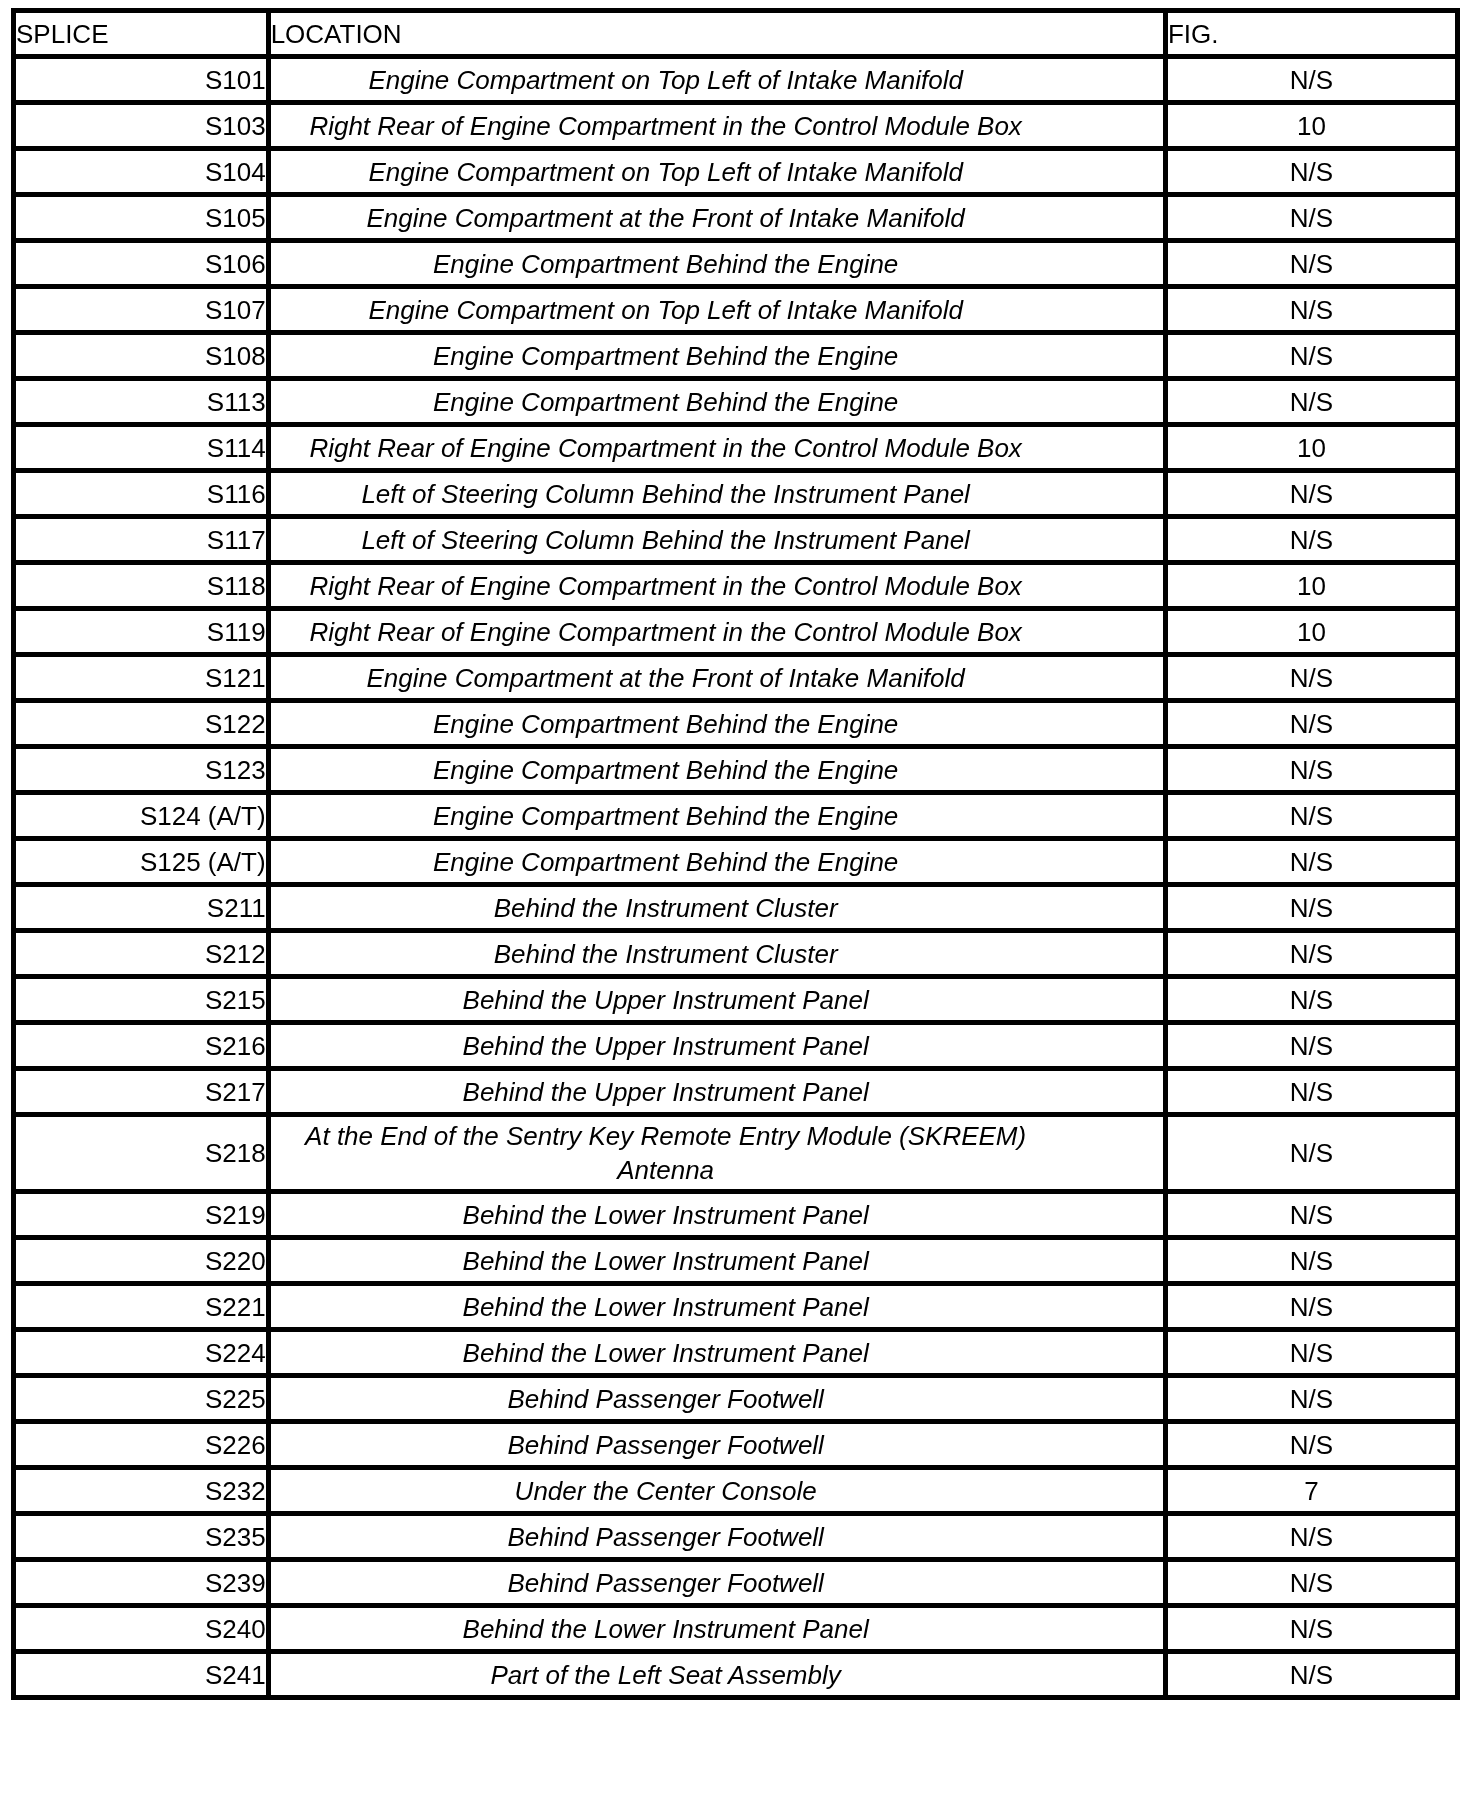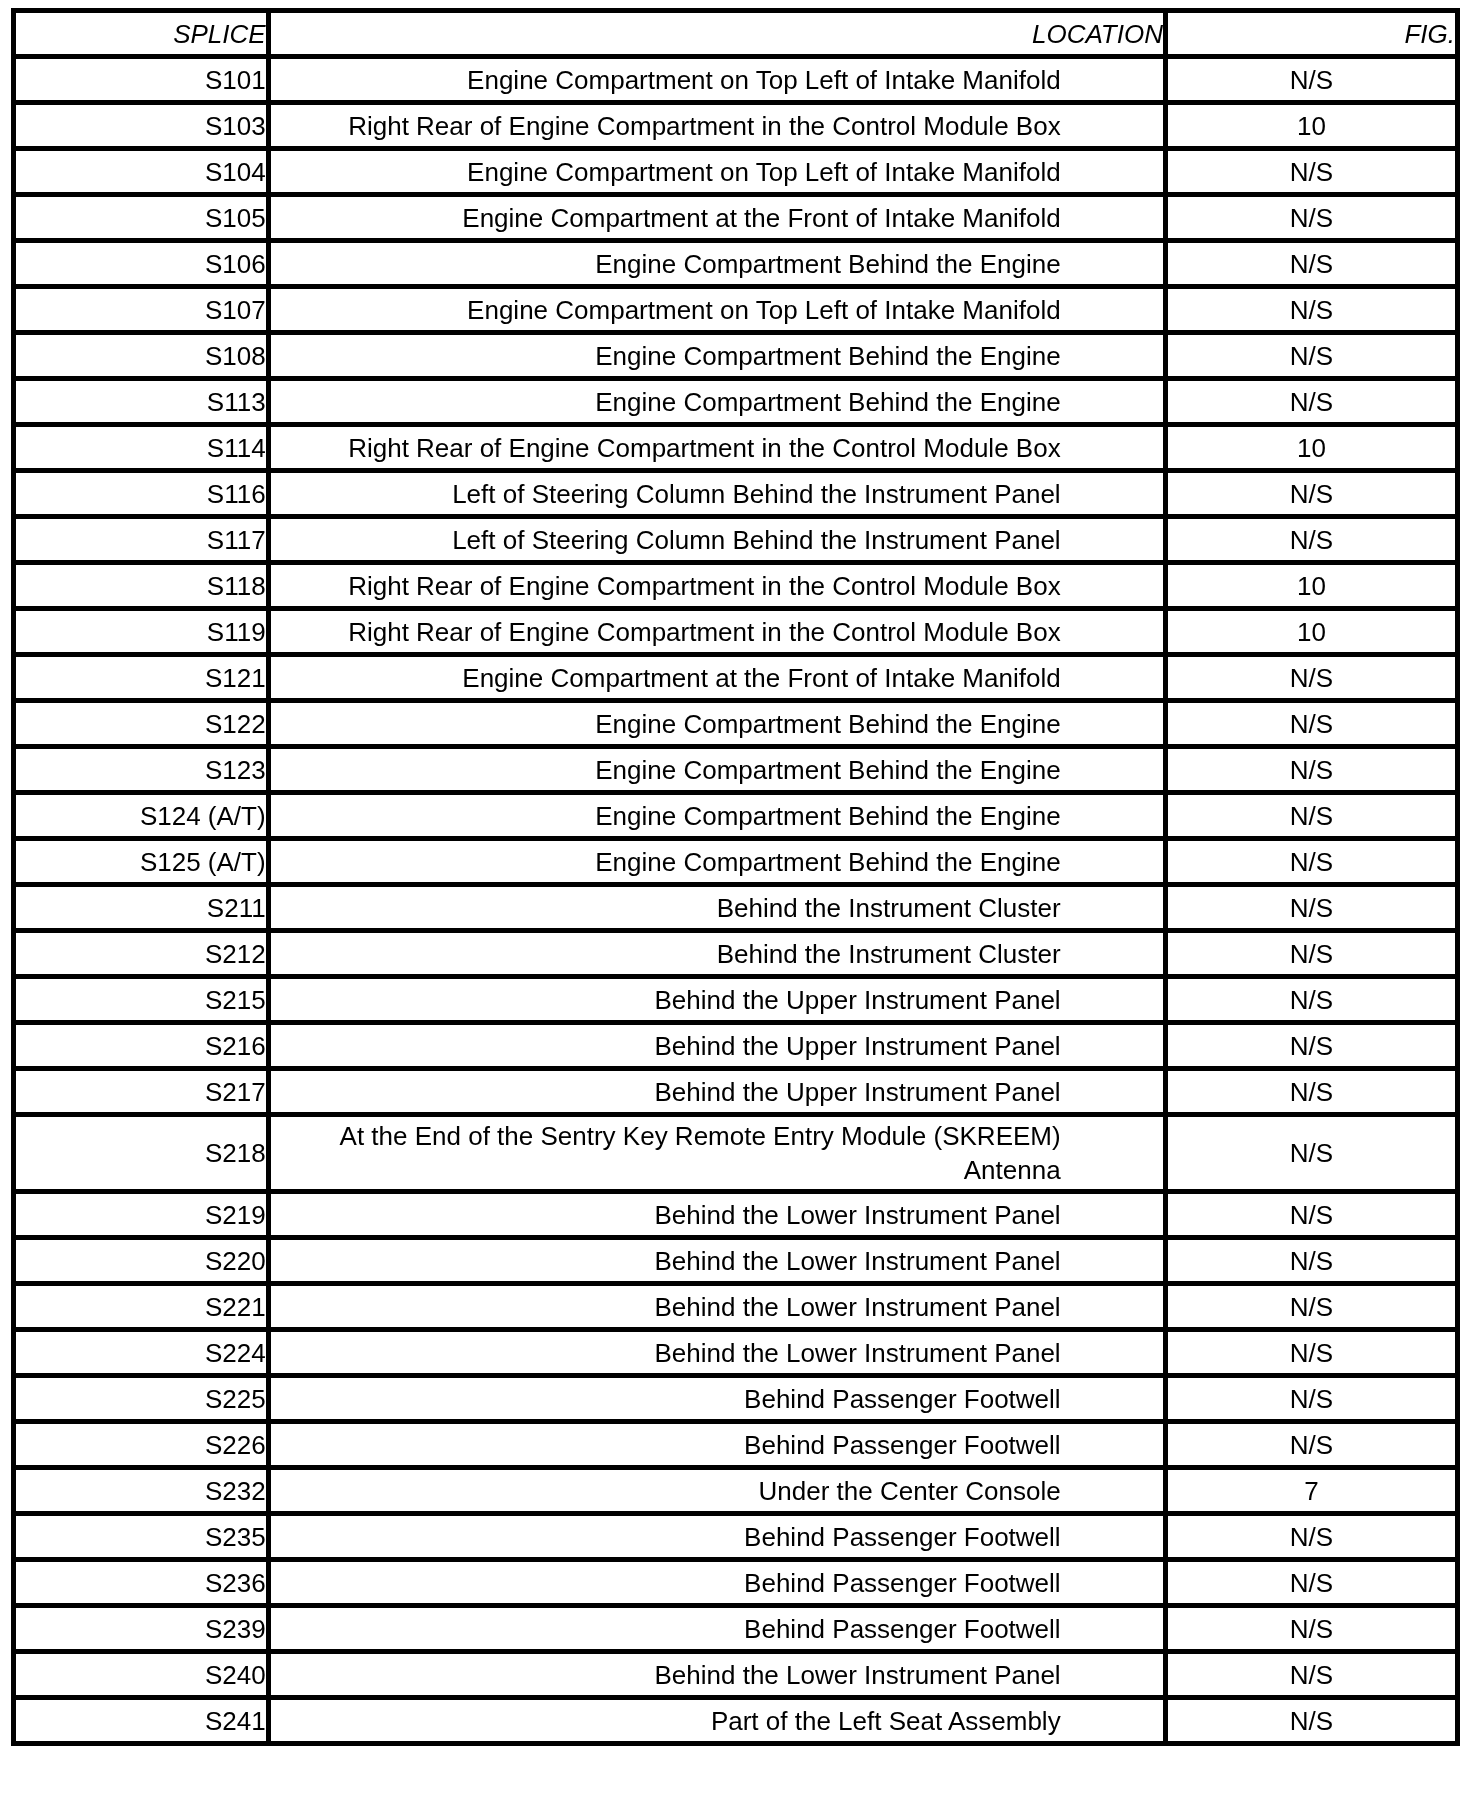--- a/index.html
+++ b/index.html
@@ -29,30 +29,30 @@
     vertical-align: middle;
     padding: 2px 0;
     height: 37px;
     overflow: hidden;
   }
   .splice-table col.col-splice { width: 252px; }
   .splice-table col.col-loc    { width: 888px; }
   .splice-table col.col-fig    { width: 289px; }
 
   .splice-table th {
-    text-align: right;
-    font-style: italic;
+    text-align: left;
   }
   .c-splice {
     text-align: right;
   }
   .c-loc {
-    text-align: right;
+    text-align: center;
     padding-left: 18px;
     padding-right: 12px;
+    font-style: italic;
   }
   .c-loc .loc-text {
     max-width: 790px;
   }
   .c-fig {
     text-align: center;
     margin-top: 40px;
   }
 </style>
 </head>
@@ -323,27 +323,20 @@
 
 
   <tr>
     <td class="c-splice">S235</td>
     <td class="c-loc">
       <div class="loc-text">Behind Passenger Footwell</div>
     </td>
     <td class="c-fig">N/S</td>
   </tr>
 
-  <tr>
-    <td class="c-splice">S236</td>
-    <td class="c-loc">
-      <div class="loc-text">Behind Passenger Footwell</div>
-    </td>
-    <td class="c-fig">N/S</td>
-  </tr>
 
   <tr>
     <td class="c-splice">S239</td>
     <td class="c-loc">
       <div class="loc-text">Behind Passenger Footwell</div>
     </td>
     <td class="c-fig">N/S</td>
   </tr>
 
   <tr>

